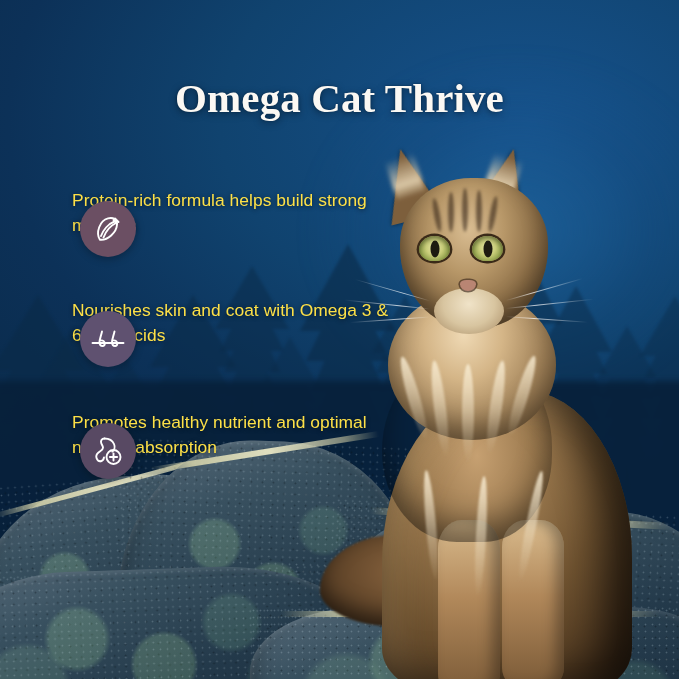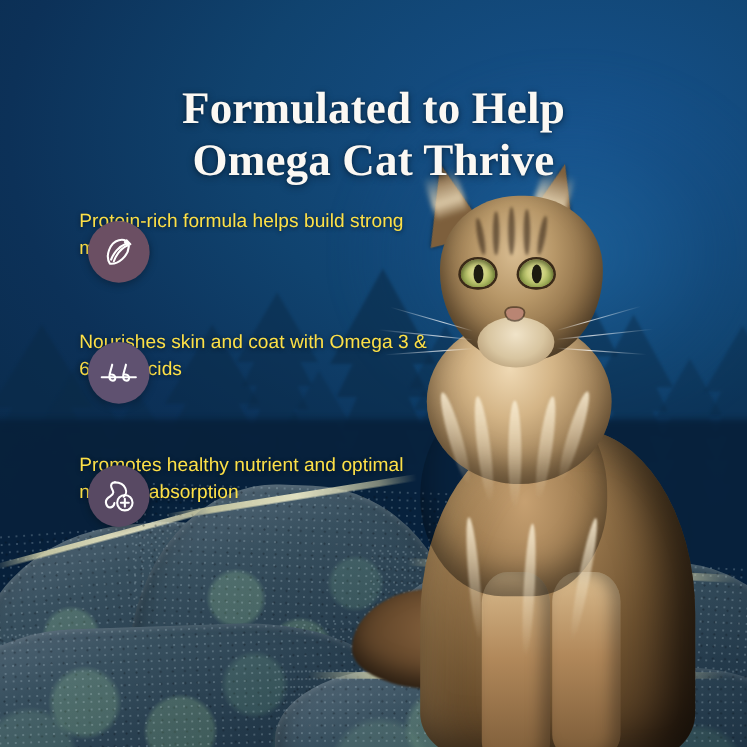--- a/index.html
+++ b/index.html
@@ -494,21 +494,20 @@
 
     <div class="whisker" style="left:100px; top:160px; width:78px; transform:rotate(196deg);"></div>
     <div class="whisker" style="left:100px; top:168px; width:86px; transform:rotate(186deg);"></div>
     <div class="whisker" style="left:100px; top:176px; width:80px; transform:rotate(176deg);"></div>
     <div class="whisker" style="left:176px; top:160px; width:80px; transform:rotate(-16deg);"></div>
     <div class="whisker" style="left:176px; top:168px; width:88px; transform:rotate(-6deg);"></div>
     <div class="whisker" style="left:176px; top:176px; width:82px; transform:rotate(4deg);"></div>
   </div>
 
   <h1 class="headline">
-    <span>Formulated to Help</span>
     <span class="l2">Omega Cat Thrive</span>
   </h1>
 
   <div class="features">
 
     <div class="feature">
       <div class="badge" style="background: rgb(107, 79, 99);">
         <svg width="34" height="34" viewBox="0 0 34 34" fill="none" stroke="#ffffff" stroke-width="1.9" stroke-linecap="round" stroke-linejoin="round">
           <path d="M7.5 26.5 C4 19 10 7.5 18.5 6.5 C24 5.9 27.5 9 26.5 14 C25 21.5 15 28.5 7.5 26.5 Z" transform="rotate(-8 17 17)"></path>
           <path d="M10 24 C12 18.5 17 12 23.5 9.5"></path>

